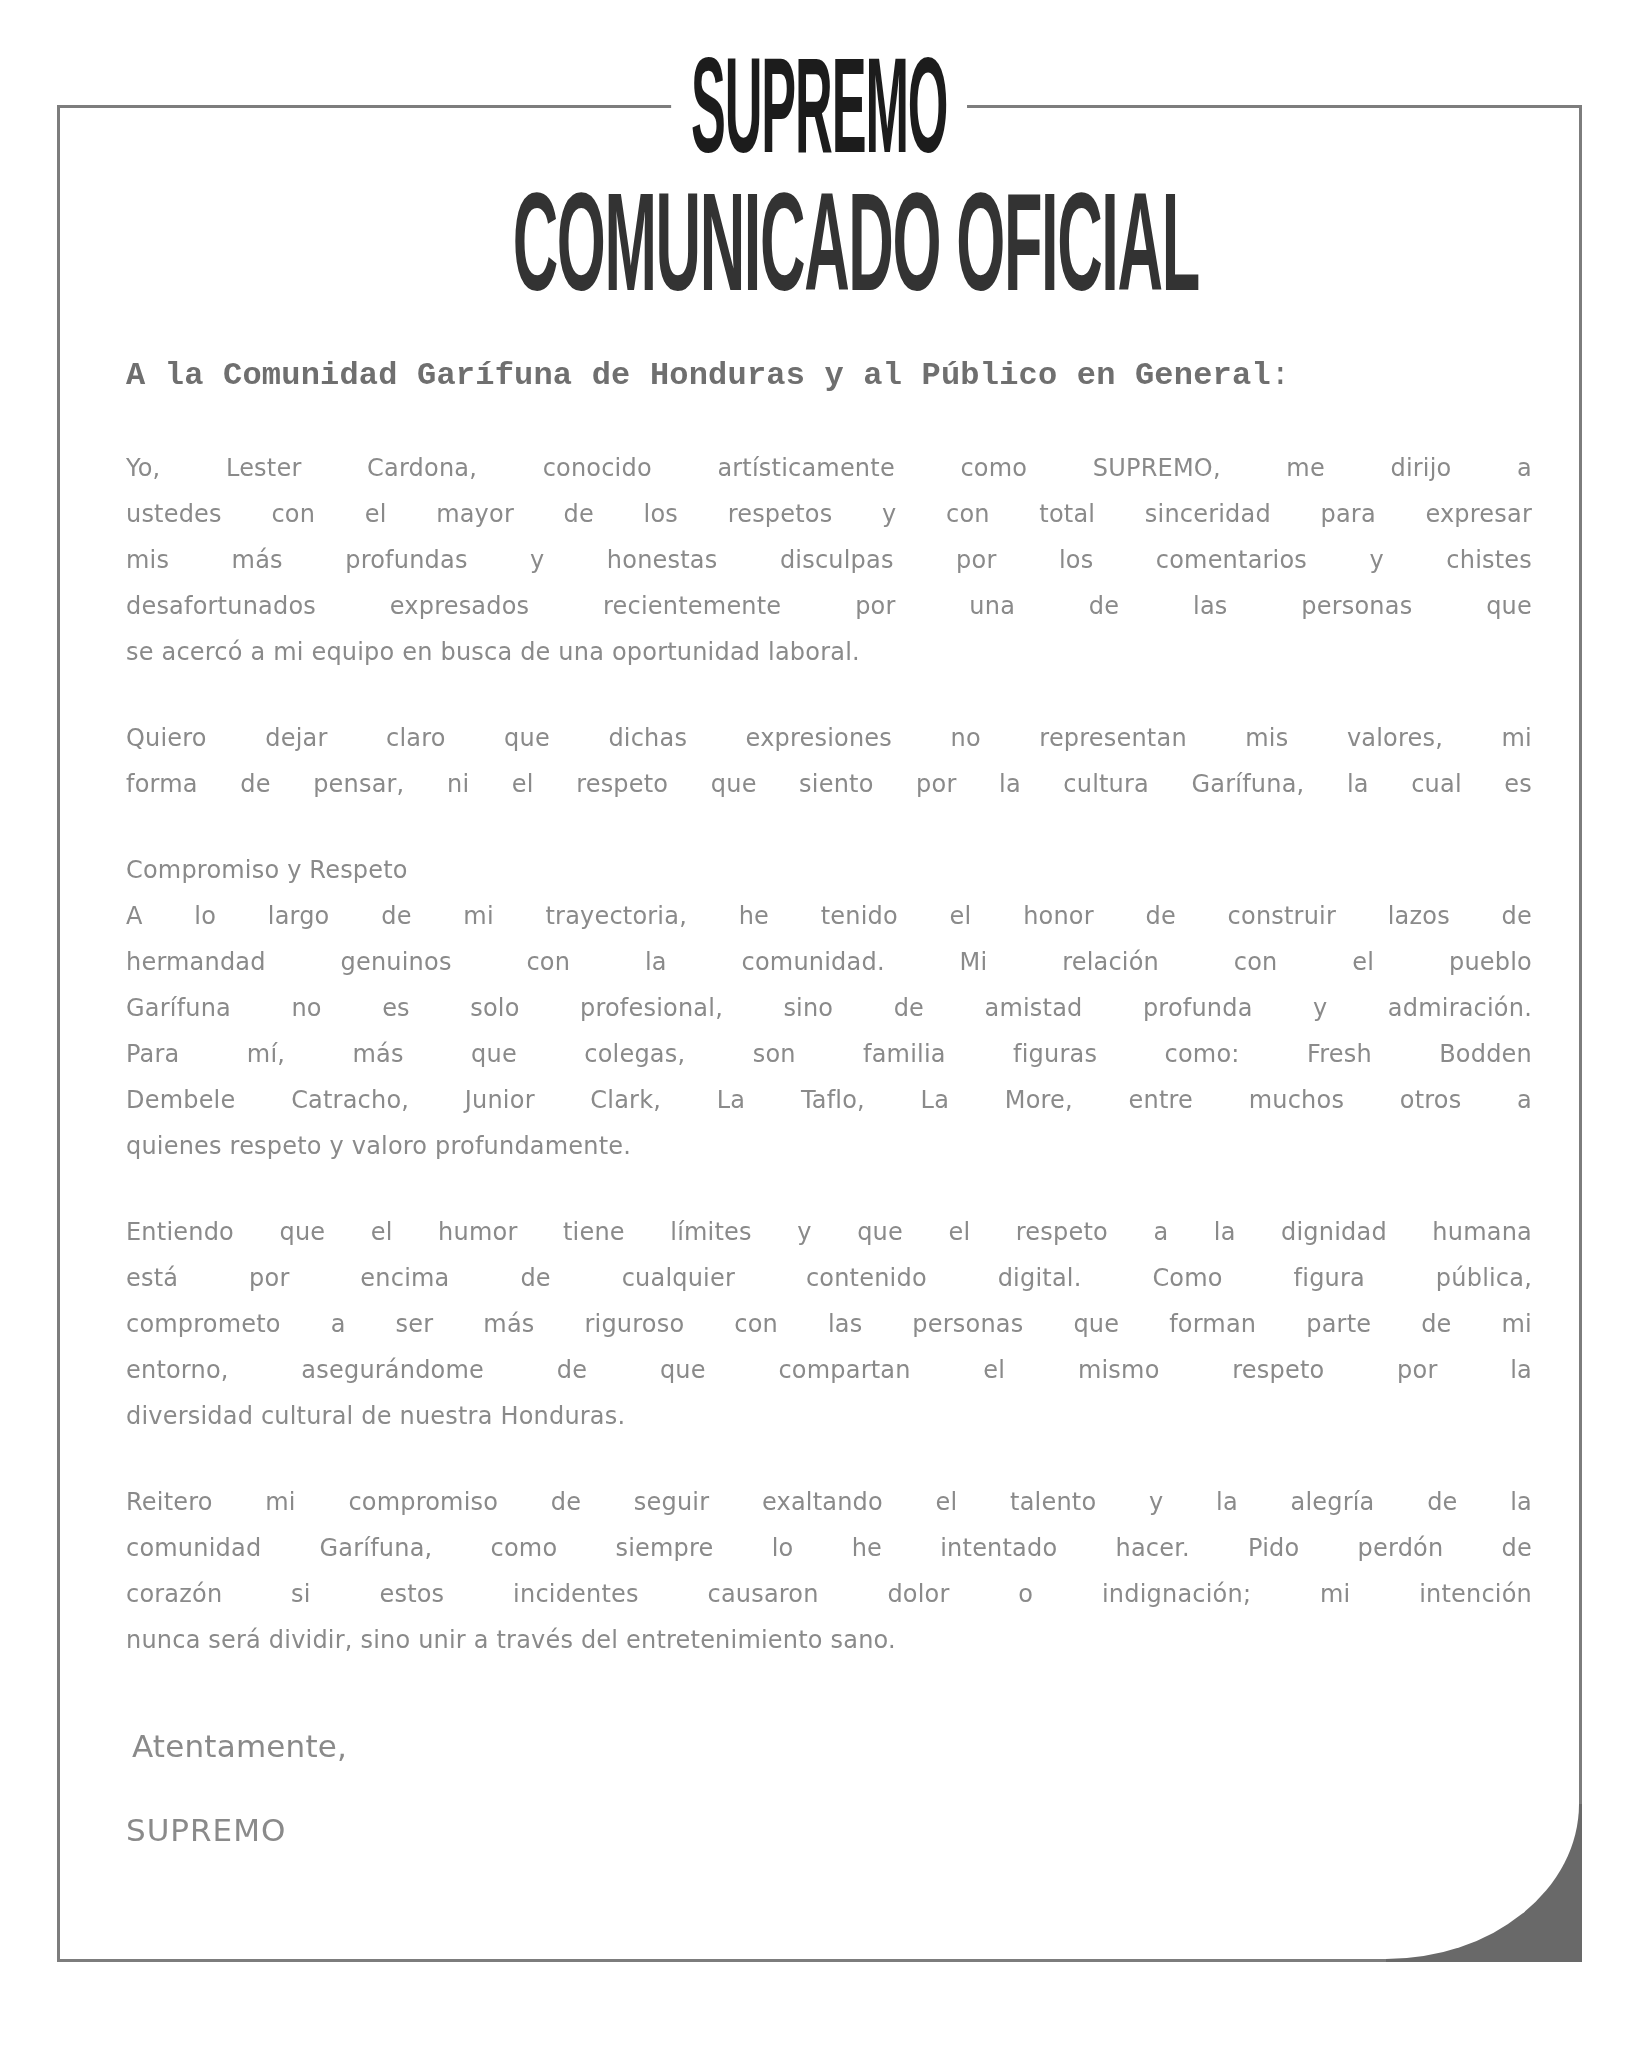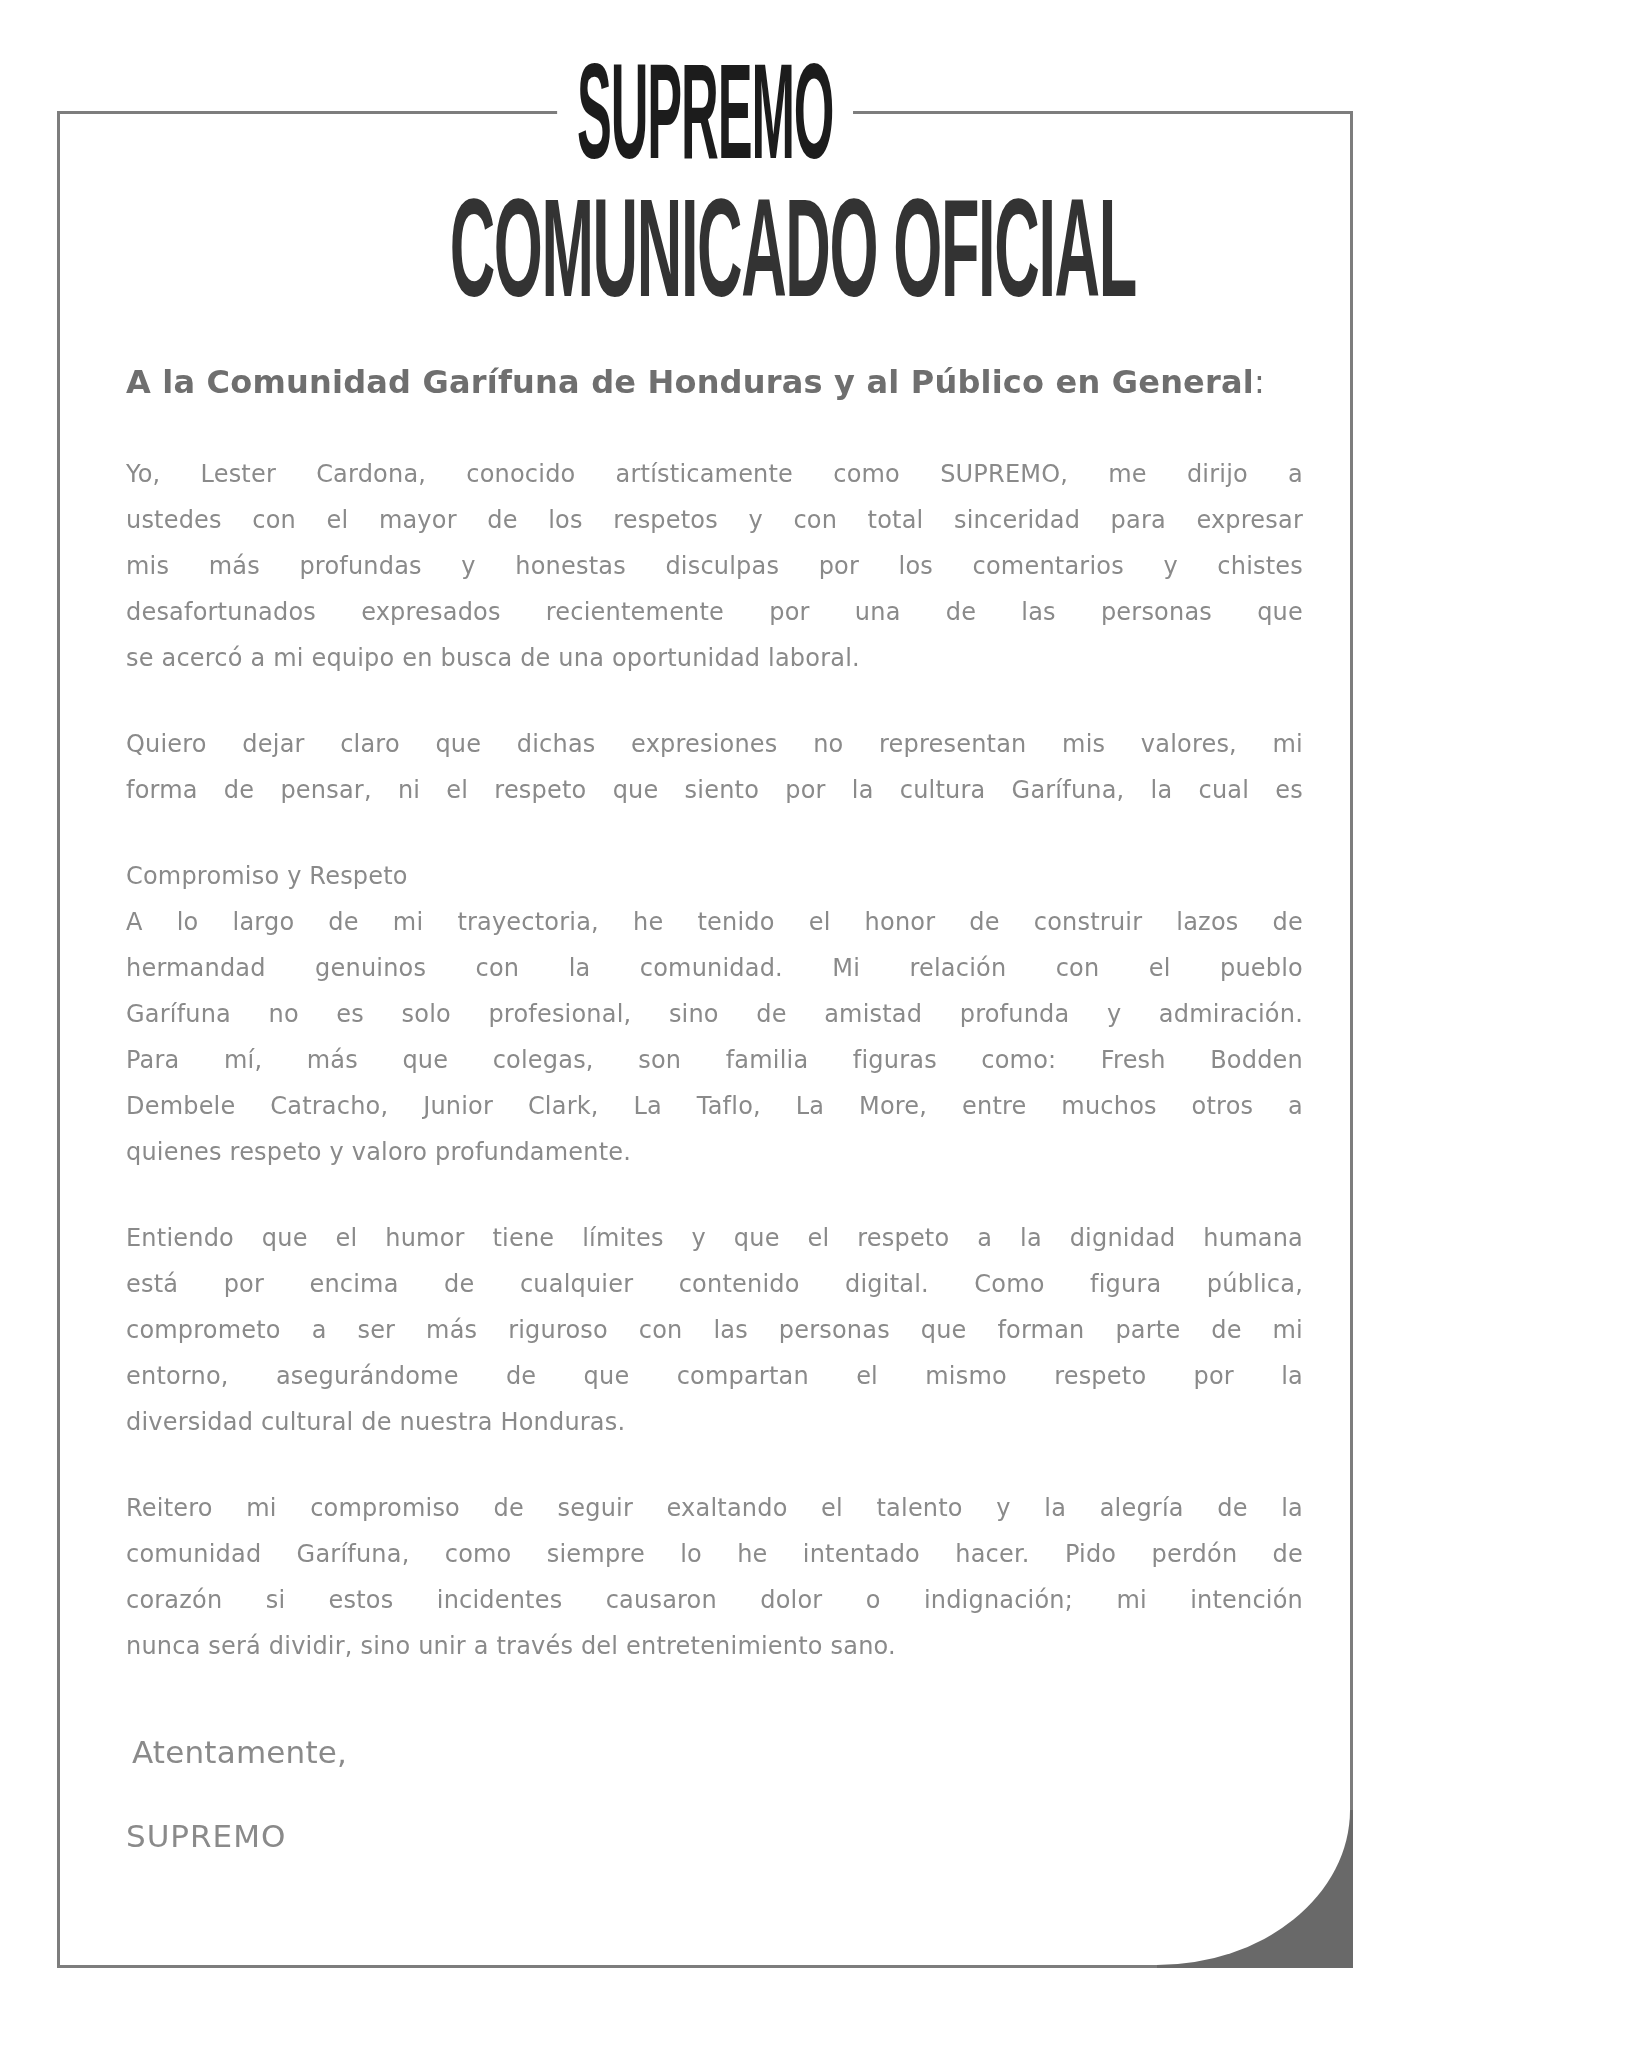--- a/index.html
+++ b/index.html
@@ -7,22 +7,22 @@
     position: relative;
     width: 1639px;
     height: 2048px;
     background: var(--background, #fff);
     font-family: "DejaVu Sans", sans-serif;
     overflow: hidden;
   }
   .sheet {
     position: absolute;
     left: 57px;
-    top: 111px;
-    width: 1296px;
+    top: 105px;
+    width: 1525px;
     height: 1857px;
     box-sizing: border-box;
     border: 3px solid var(--border-color, #7d7d7d);
     background: #ffffff;
   }
   .content {
     position: relative;
     padding: 0 47px 0 66px;
   }
   
@@ -59,20 +59,21 @@
     transform: scaleX(0.45);
     transform-origin: 50% 50%;
   }
   .salutation {
     margin: 41px 0 0 0;
     font-size: 32px;
     line-height: 46px;
     font-weight: bold;
     letter-spacing: 0.2px;
     color: var(--salutation-color, #6f6f6f);
+    font-family: Liberation Mono, monospace;
   }
   .salutation .colon { font-weight: normal; }
   .para { margin: 40px 0 0 0; }
   .para:first-of-type { margin-top: 46px; }
   .line {
     font-size: 24px;
     line-height: 46px;
     letter-spacing: 0.2px;
     color: var(--body-color, #8a8a8a);
     text-align: justify;

